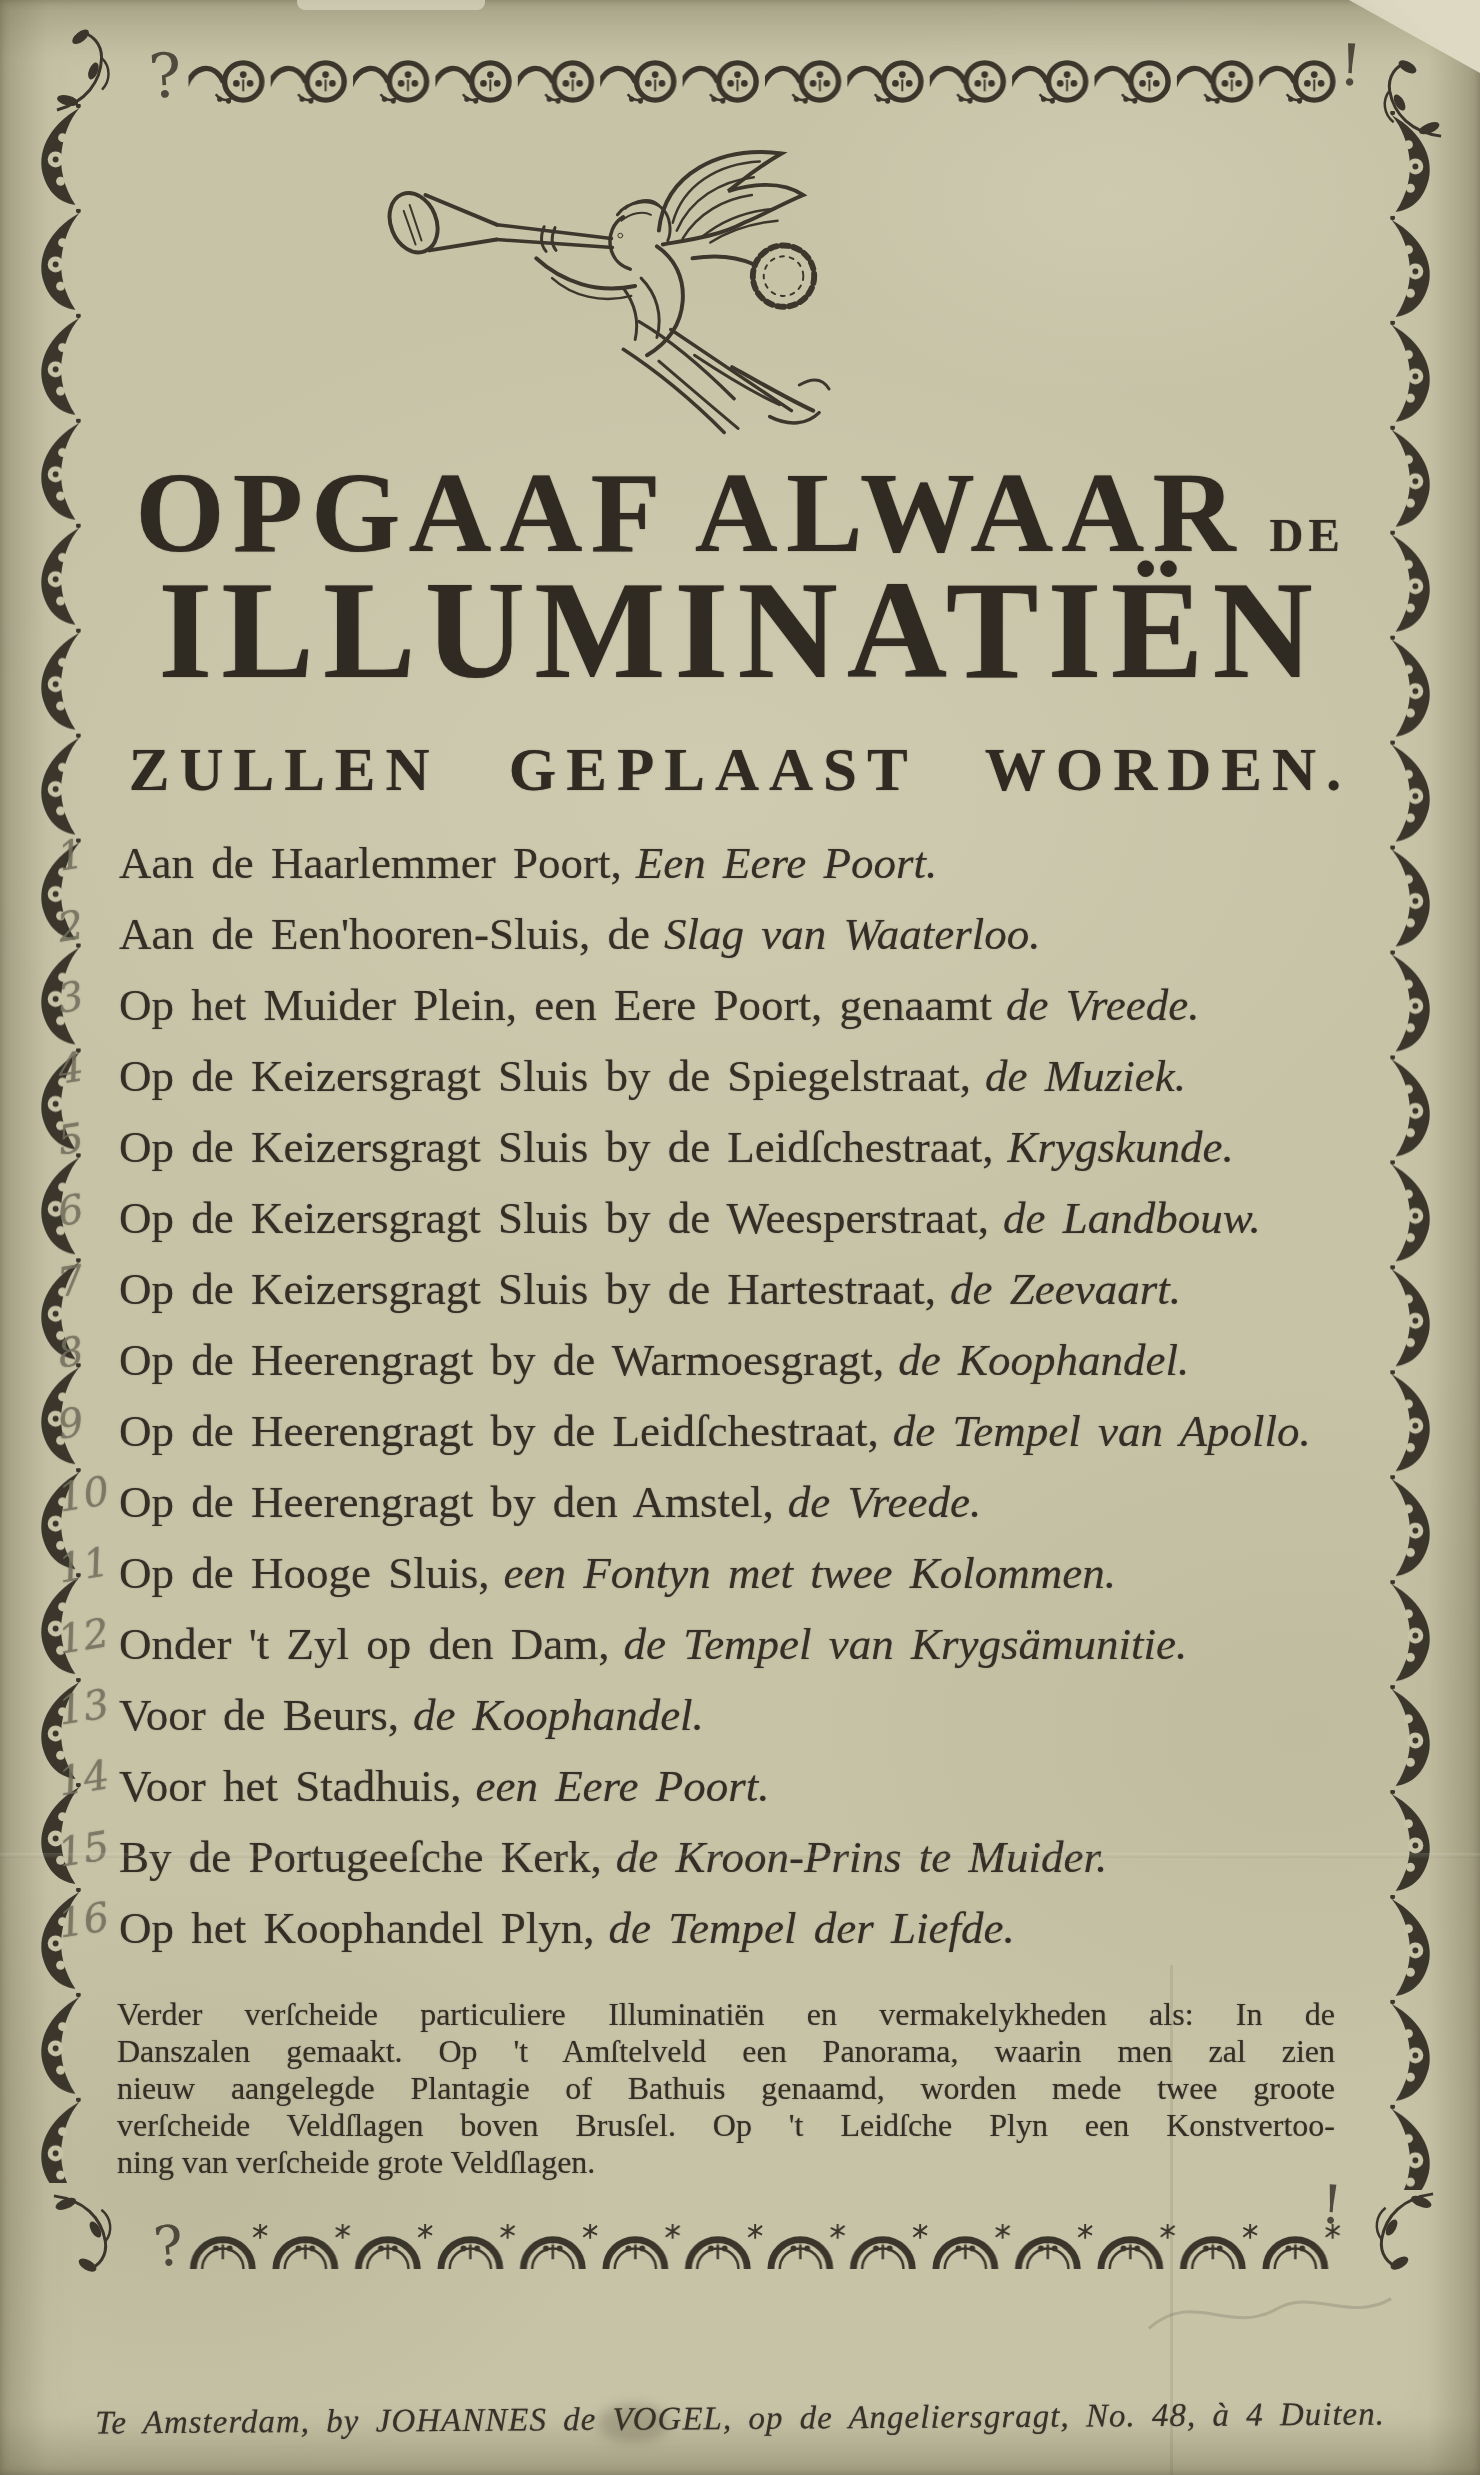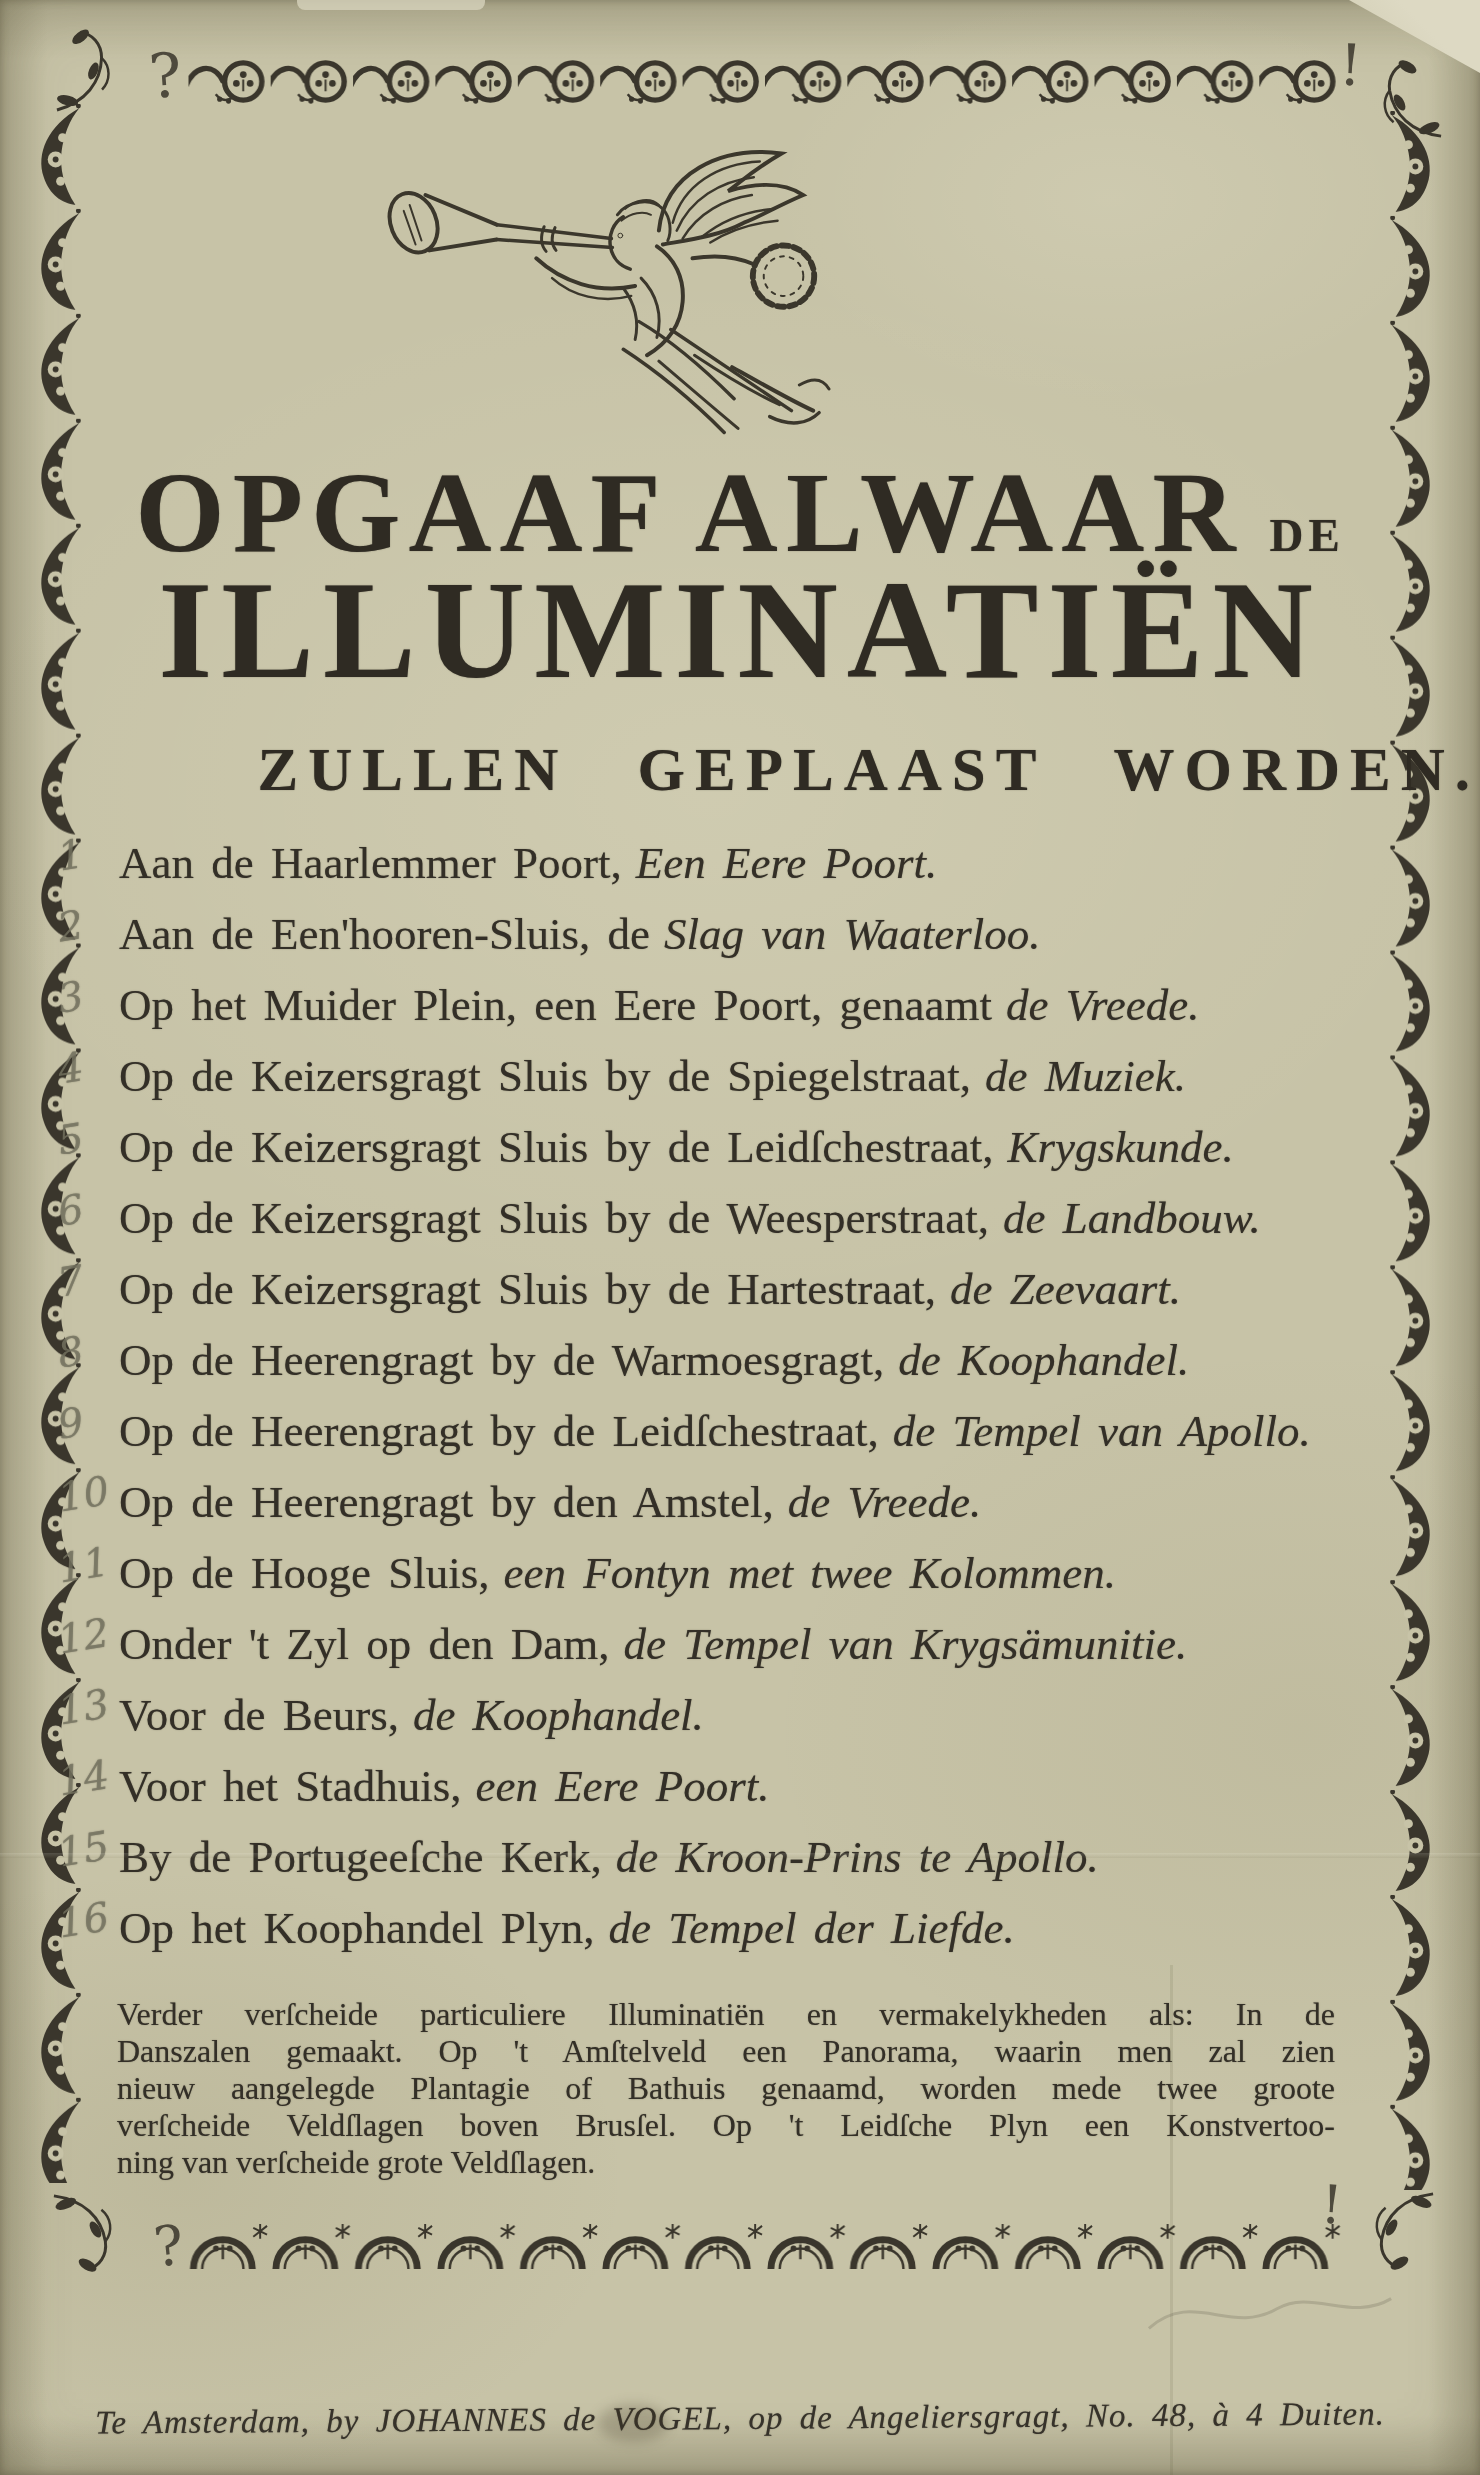--- a/index.html
+++ b/index.html
@@ -47,21 +47,21 @@
   .mk-br{left:1321px;top:2174px;font-size:53px;transform:rotate(4deg);}
 
   .angel{position:absolute;left:376px;top:117px;width:455px;height:342px;}
   .angel path,.angel ellipse,.angel circle,.angel line{stroke:#3b372c;fill:none;stroke-linecap:round;}
 
   .t1{position:absolute;left:0;width:100%;top:447px;text-align:center;white-space:nowrap;
       font-size:115px;font-weight:bold;letter-spacing:8px;color:#2f2b23;}
   .t1 .small{font-size:47px;letter-spacing:5px;margin-left:26px;}
   .t2{position:absolute;left:0;width:100%;top:550px;text-align:center;white-space:nowrap;
       font-size:139px;font-weight:bold;letter-spacing:9px;color:#2f2b23;}
-  .t3{position:absolute;left:0;width:100%;top:735px;text-align:right;white-space:nowrap;
+  .t3{position:absolute;left:0;width:100%;top:735px;text-align:center;white-space:nowrap;
       font-size:61px;font-weight:bold;letter-spacing:10px;word-spacing:44px;color:#2f2b23;}
 
   .list{position:absolute;left:119px;top:828px;right:69px;}
   .row{position:relative;height:71px;line-height:71px;white-space:nowrap;
        font-size:45px;word-spacing:6px;}
   .row .it{font-style:italic;margin-left:14px;}
   .row .num{position:absolute;left:-61px;top:4px;line-height:normal;font-size:40px;
        font-style:italic;font-family:"DejaVu Serif",serif;
        color:rgba(125,123,104,.72);transform:rotate(-9deg);}
 
@@ -232,21 +232,21 @@
     <div class="row txt"><span class="num">5</span><span>Op de Keizersgragt Sluis by de Leidſchestraat,</span><span class="it">Krygskunde.</span></div>
     <div class="row txt"><span class="num">6</span><span>Op de Keizersgragt Sluis by de Weesperstraat,</span><span class="it">de Landbouw.</span></div>
     <div class="row txt"><span class="num">7</span><span>Op de Keizersgragt Sluis by de Hartestraat,</span><span class="it">de Zeevaart.</span></div>
     <div class="row txt"><span class="num">8</span><span>Op de Heerengragt by de Warmoesgragt,</span><span class="it">de Koophandel.</span></div>
     <div class="row txt"><span class="num">9</span><span>Op de Heerengragt by de Leidſchestraat,</span><span class="it">de Tempel van Apollo.</span></div>
     <div class="row txt"><span class="num">10</span><span>Op de Heerengragt by den Amstel,</span><span class="it">de Vreede.</span></div>
     <div class="row txt"><span class="num">11</span><span>Op de Hooge Sluis,</span><span class="it">een Fontyn met twee Kolommen.</span></div>
     <div class="row txt"><span class="num">12</span><span>Onder 't Zyl op den Dam,</span><span class="it">de Tempel van Krygsämunitie.</span></div>
     <div class="row txt"><span class="num">13</span><span>Voor de Beurs,</span><span class="it">de Koophandel.</span></div>
     <div class="row txt"><span class="num">14</span><span>Voor het Stadhuis,</span><span class="it">een Eere Poort.</span></div>
-    <div class="row txt"><span class="num">15</span><span>By de Portugeeſche Kerk,</span><span class="it">de Kroon-Prins te Apollo.</span></div>
+    <div class="row txt"><span class="num">15</span><span>By de Portugeeſche Kerk,</span><span class="it">de Kroon-Prins te Muider.</span></div>
     <div class="row txt"><span class="num">16</span><span>Op het Koophandel Plyn,</span><span class="it">de Tempel der Liefde.</span></div>
   </div>
 
   <div class="para txt">
     <div class="pl">Verder verſcheide particuliere Illuminatiën en vermakelykheden als: In de</div>
     <div class="pl">Danszalen gemaakt. Op 't Amſtelveld een Panorama, waarin men zal zien</div>
     <div class="pl">nieuw aangelegde Plantagie of Bathuis genaamd, worden mede twee groote</div>
     <div class="pl">verſcheide Veldſlagen boven Brusſel. Op 't Leidſche Plyn een Konstvertoo-</div>
     <div class="pl last">ning van verſcheide grote Veldſlagen.</div>
   </div>

